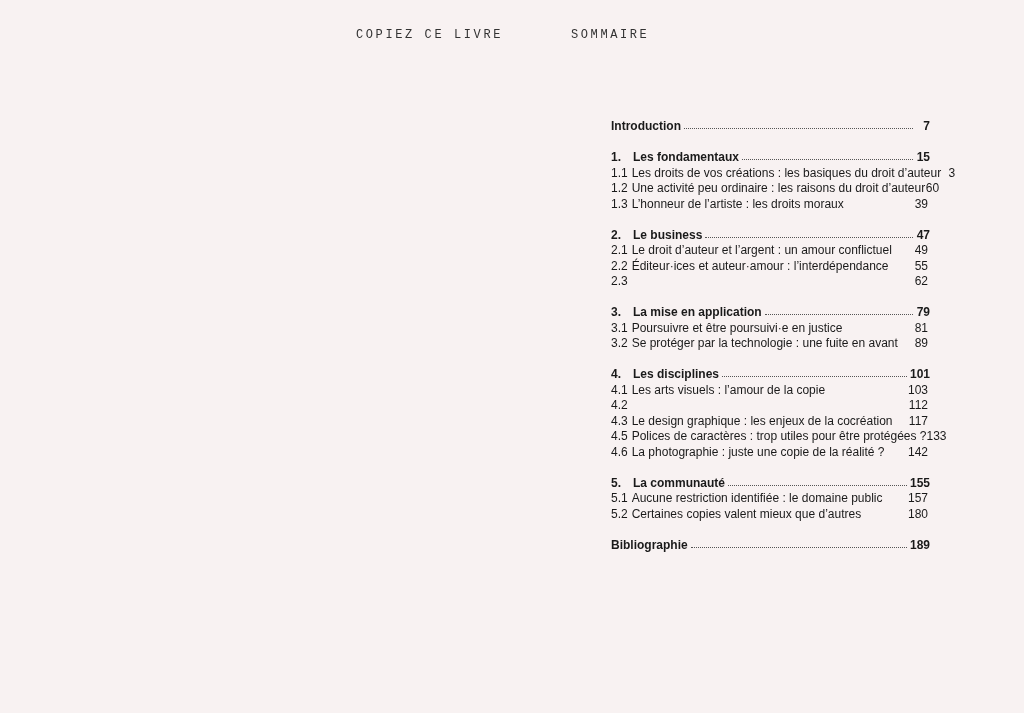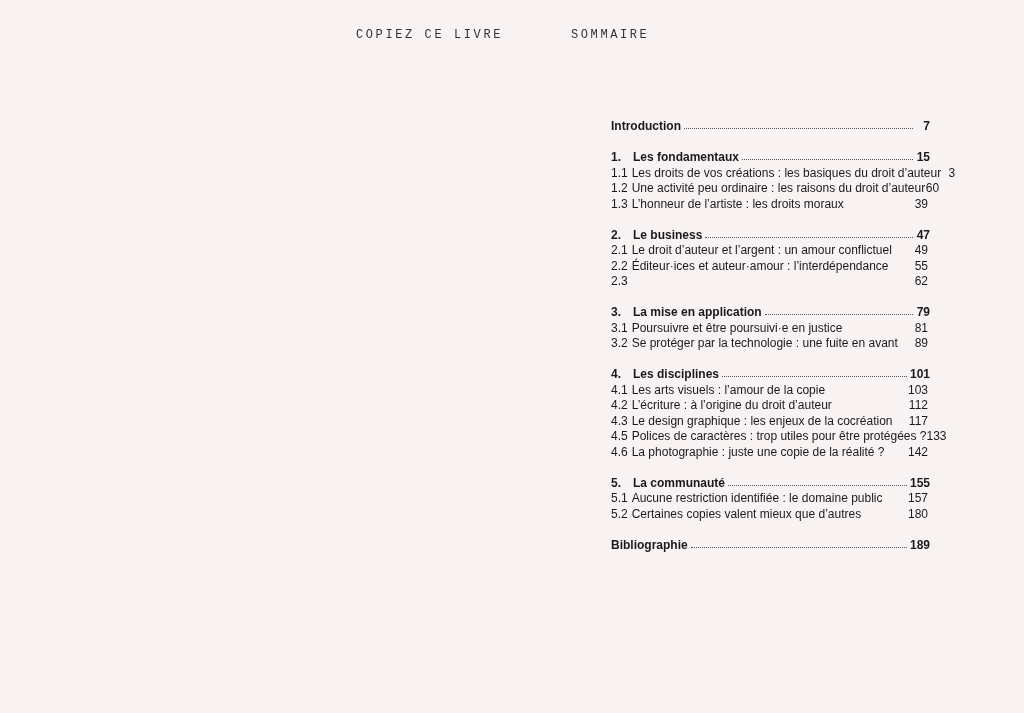--- a/index.html
+++ b/index.html
@@ -139,21 +139,20 @@
         <span class="page">101</span>
       </div>
       <div class="toc-row sub">
         <span class="num">4.1</span>
         <span class="title">Les arts visuels : l’amour de la copie</span>
         <span class="spacer"></span>
         <span class="page">103</span>
       </div>
       <div class="toc-row sub">
         <span class="num">4.2</span>
-        <span class="title">L’écriture : à l’origine du droit d’auteur</span>
         <span class="spacer"></span>
         <span class="page">112</span>
       </div>
       <div class="toc-row sub">
         <span class="num">4.3</span>
         <span class="title">Le design graphique : les enjeux de la cocréation</span>
         <span class="spacer"></span>
         <span class="page">117</span>
       </div>
       <div class="toc-row sub">

